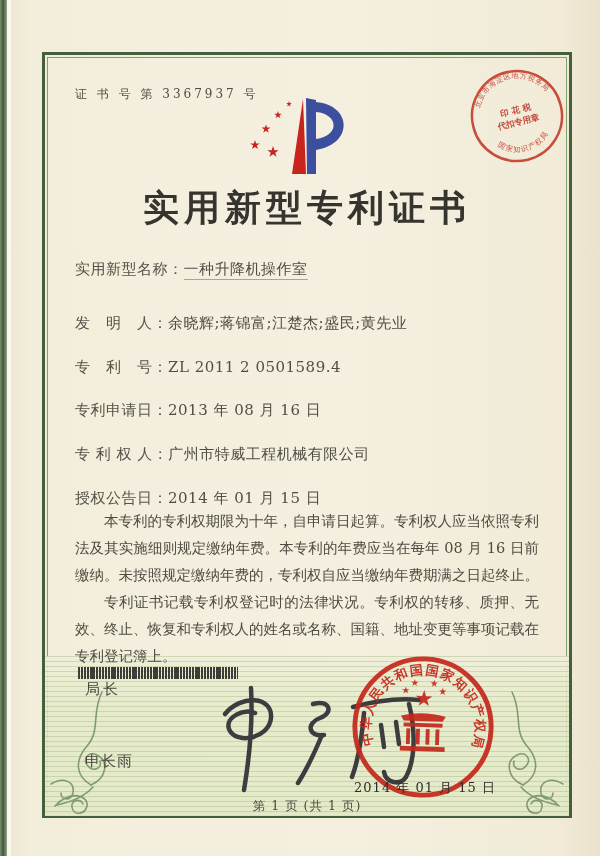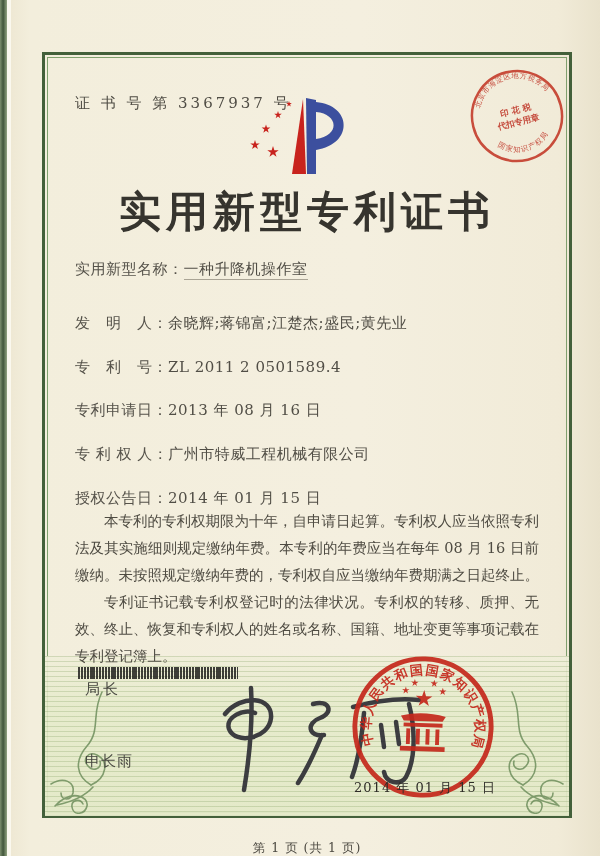--- a/index.html
+++ b/index.html
@@ -22,26 +22,26 @@
     border:3px solid #43603a;box-sizing:border-box;
   }
   .frame-inner{position:absolute;inset:2px;border:1px solid #80a06e;}
   .band{
     position:absolute;left:45px;top:656px;width:524px;height:160px;
     background-image:
       repeating-linear-gradient(180deg,rgba(125,156,92,0.28) 0 1px,rgba(125,156,92,0) 1px 5px),
       linear-gradient(180deg,rgba(240,238,217,0.95),rgba(229,235,202,0.85) 30%,rgba(227,233,199,0.95));
   }
   .cert-no{
-    position:absolute;left:75px;top:94px;font-size:15px;letter-spacing:3px;color:#4f4c44;
+    position:absolute;left:75px;top:86px;font-size:12px;letter-spacing:3px;color:#4f4c44;
   }
   .logo{position:absolute;left:242px;top:92px;width:122px;height:88px;}
   .title{
     position:absolute;left:42px;top:184px;width:530px;text-align:center;
-    font-size:42px;font-weight:bold;letter-spacing:5px;color:#36342e;
+    font-size:36px;font-weight:bold;letter-spacing:5px;color:#36342e;
   }
   .field{position:absolute;left:75px;font-size:15px;color:#55524a;letter-spacing:0.5px;white-space:nowrap;text-align:center;}
   .f0{top:260px}.f1{top:314px}.f2{top:358px}.f3{top:401px}.f4{top:445px}.f5{top:489px}
   .field .val{color:#514e46;}
   .f0 .val{border-bottom:1px solid rgba(95,90,75,0.5);padding-bottom:1px;}
   .paras{
     position:absolute;left:75px;top:508px;width:464px;
     font-size:14.5px;line-height:27px;color:#4e4b42;text-align:justify;
   }
   .paras p{margin:0;text-indent:2em;}
@@ -55,21 +55,21 @@
   .sig-role{position:absolute;left:85px;top:680px;font-size:15px;letter-spacing:3px;color:#474740;
     font-family:"Liberation Sans","DejaVu Sans",sans-serif;}
   .sig-name{position:absolute;left:85px;top:752px;font-size:15px;letter-spacing:1px;color:#474740;
     font-family:"Liberation Sans","DejaVu Sans",sans-serif;}
   .signature{position:absolute;left:195px;top:684px;width:235px;height:115px;}
   .seal{position:absolute;left:350px;top:654px;width:146px;height:146px;opacity:.92;transform:rotate(2deg);}
   .seal-date{position:absolute;left:350px;top:779px;width:150px;text-align:center;
     font-size:13px;letter-spacing:1px;color:#2f2d28;}
   .tax-stamp{position:absolute;left:467px;top:66px;width:100px;height:100px;transform:rotate(-14deg);opacity:.9;}
   .footer{position:absolute;left:42px;top:798px;width:530px;text-align:center;
-    font-size:12.5px;letter-spacing:1px;color:#4d4a42;margin-top:42px;}
+    font-size:12.5px;letter-spacing:1px;color:#4d4a42;}
   .flourish{position:absolute;width:72px;height:126px;}
   .fl-left{left:47px;top:688px;}
   .fl-right{left:495px;top:688px;transform:scaleX(-1);}
 </style>
 </head>
 <body>
 
 <div class="paper">
 
   <div class="edge-left"></div>

